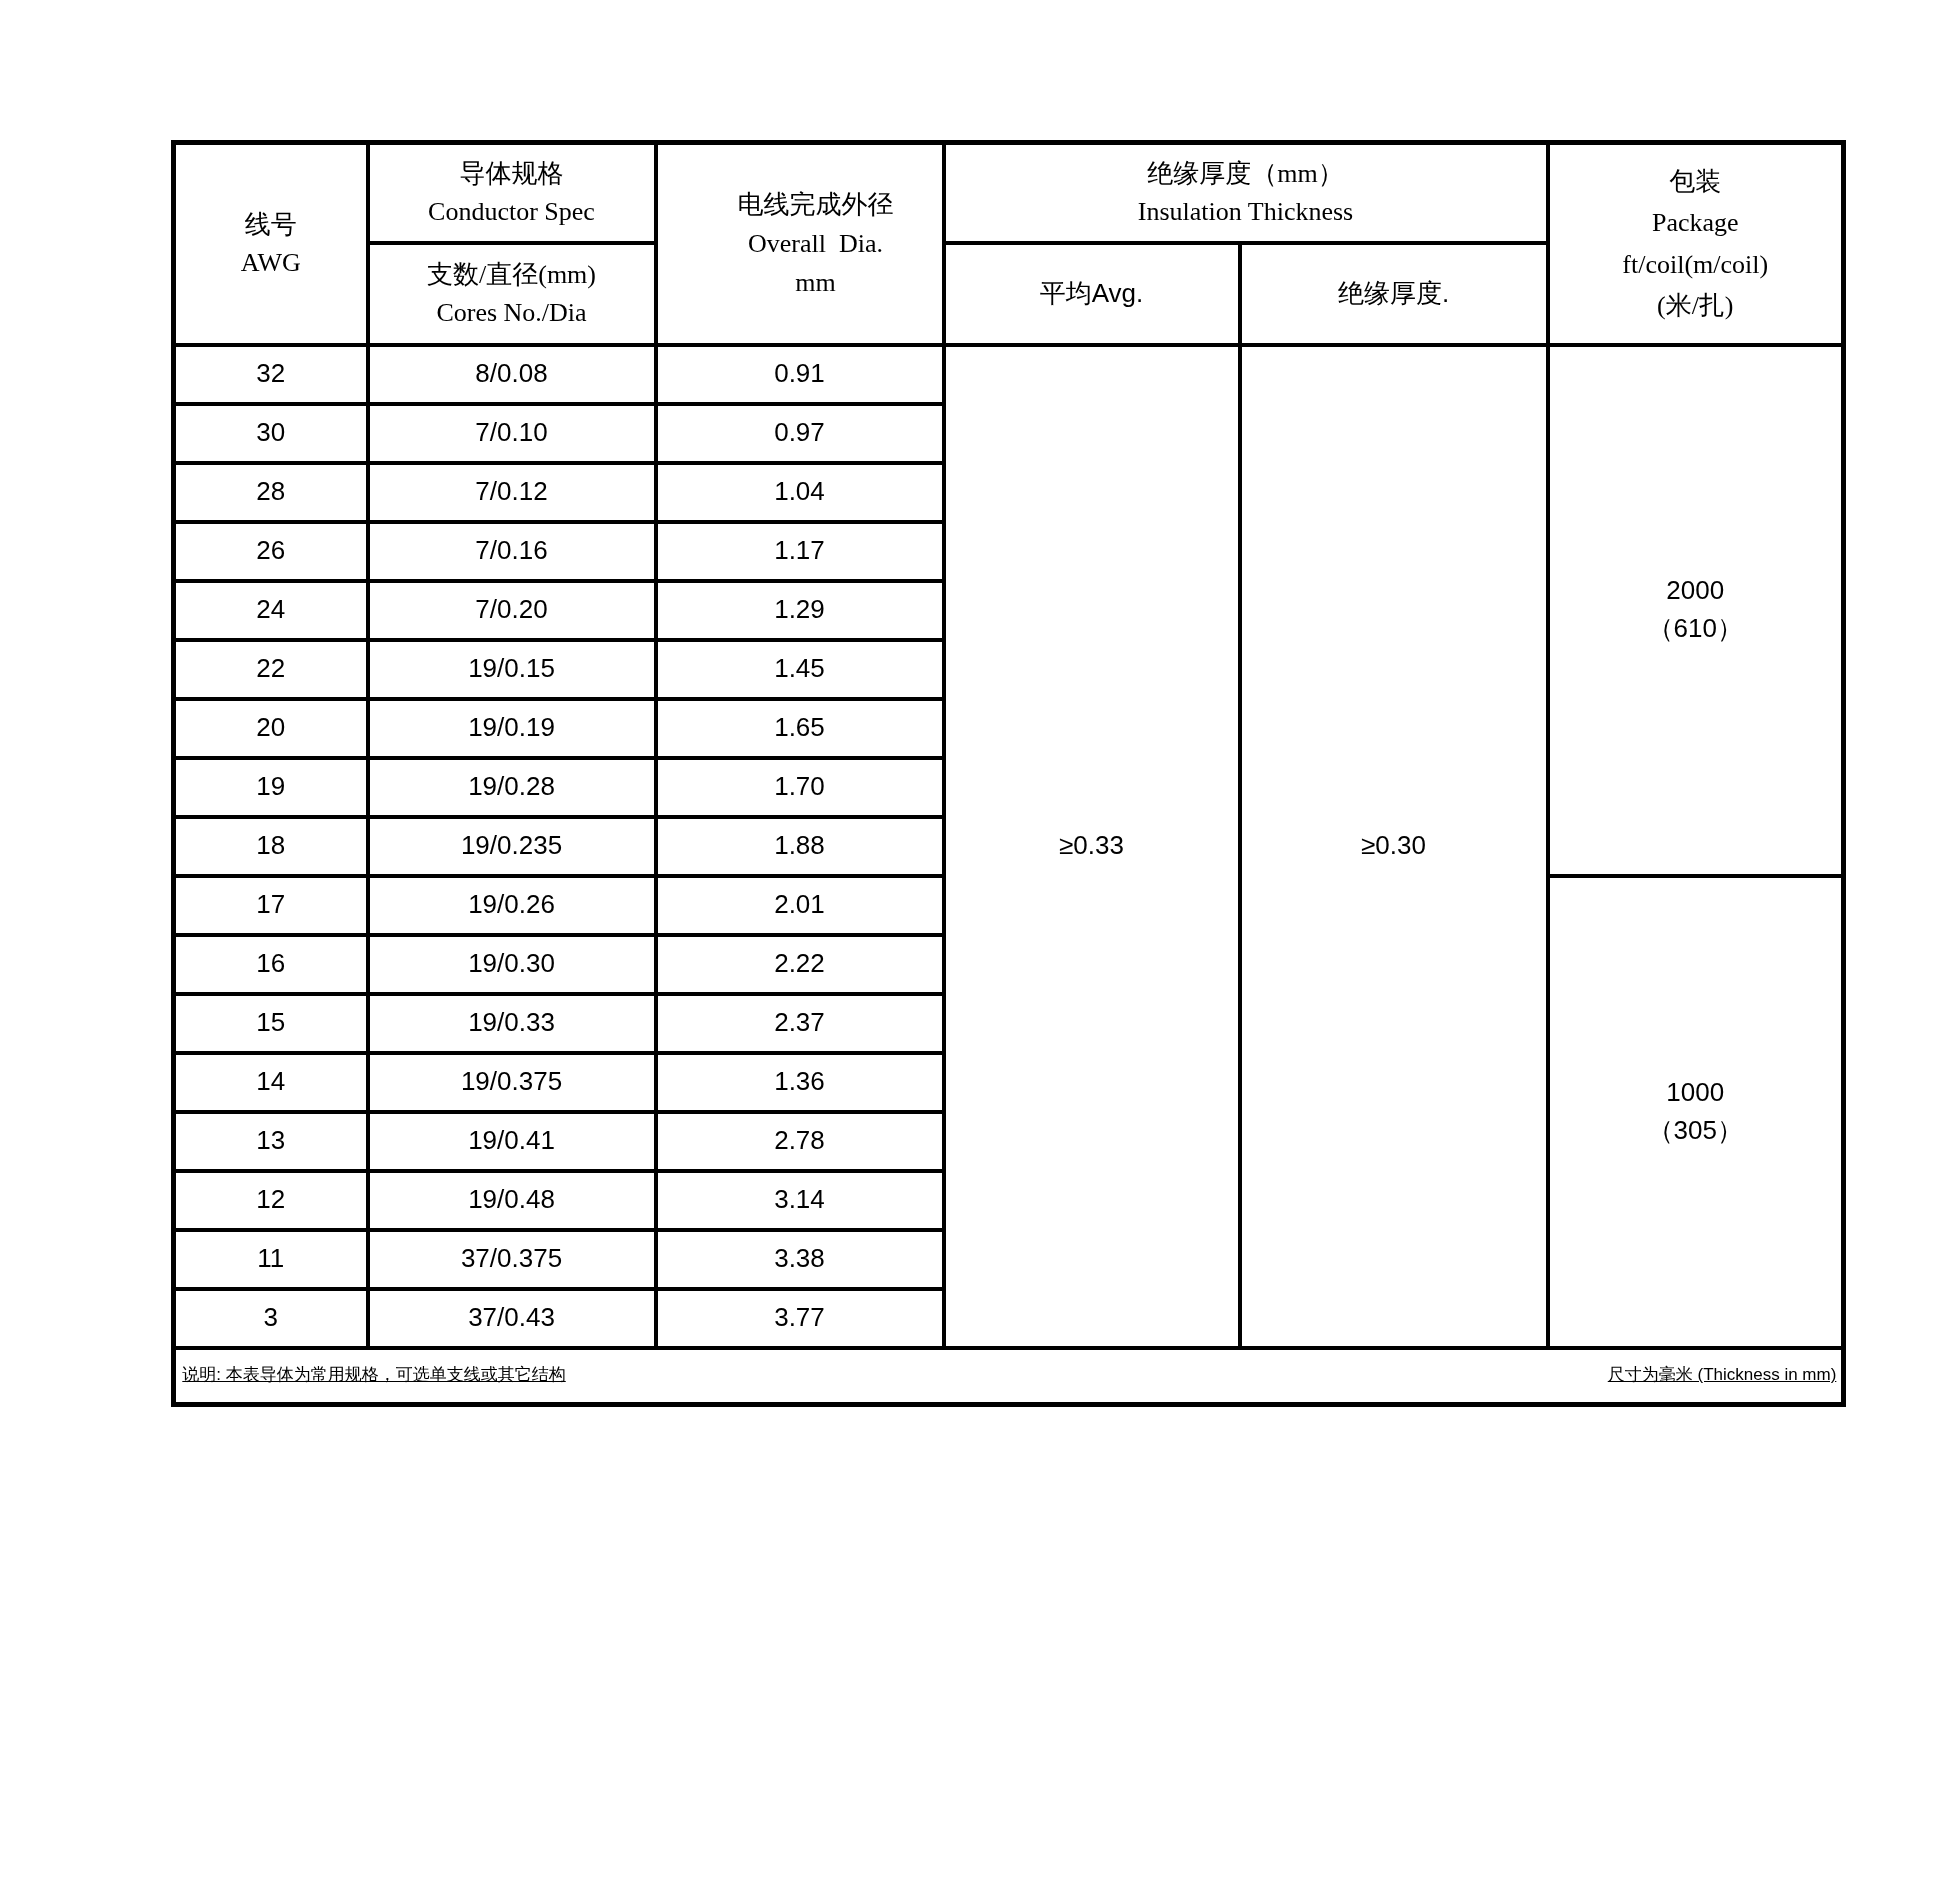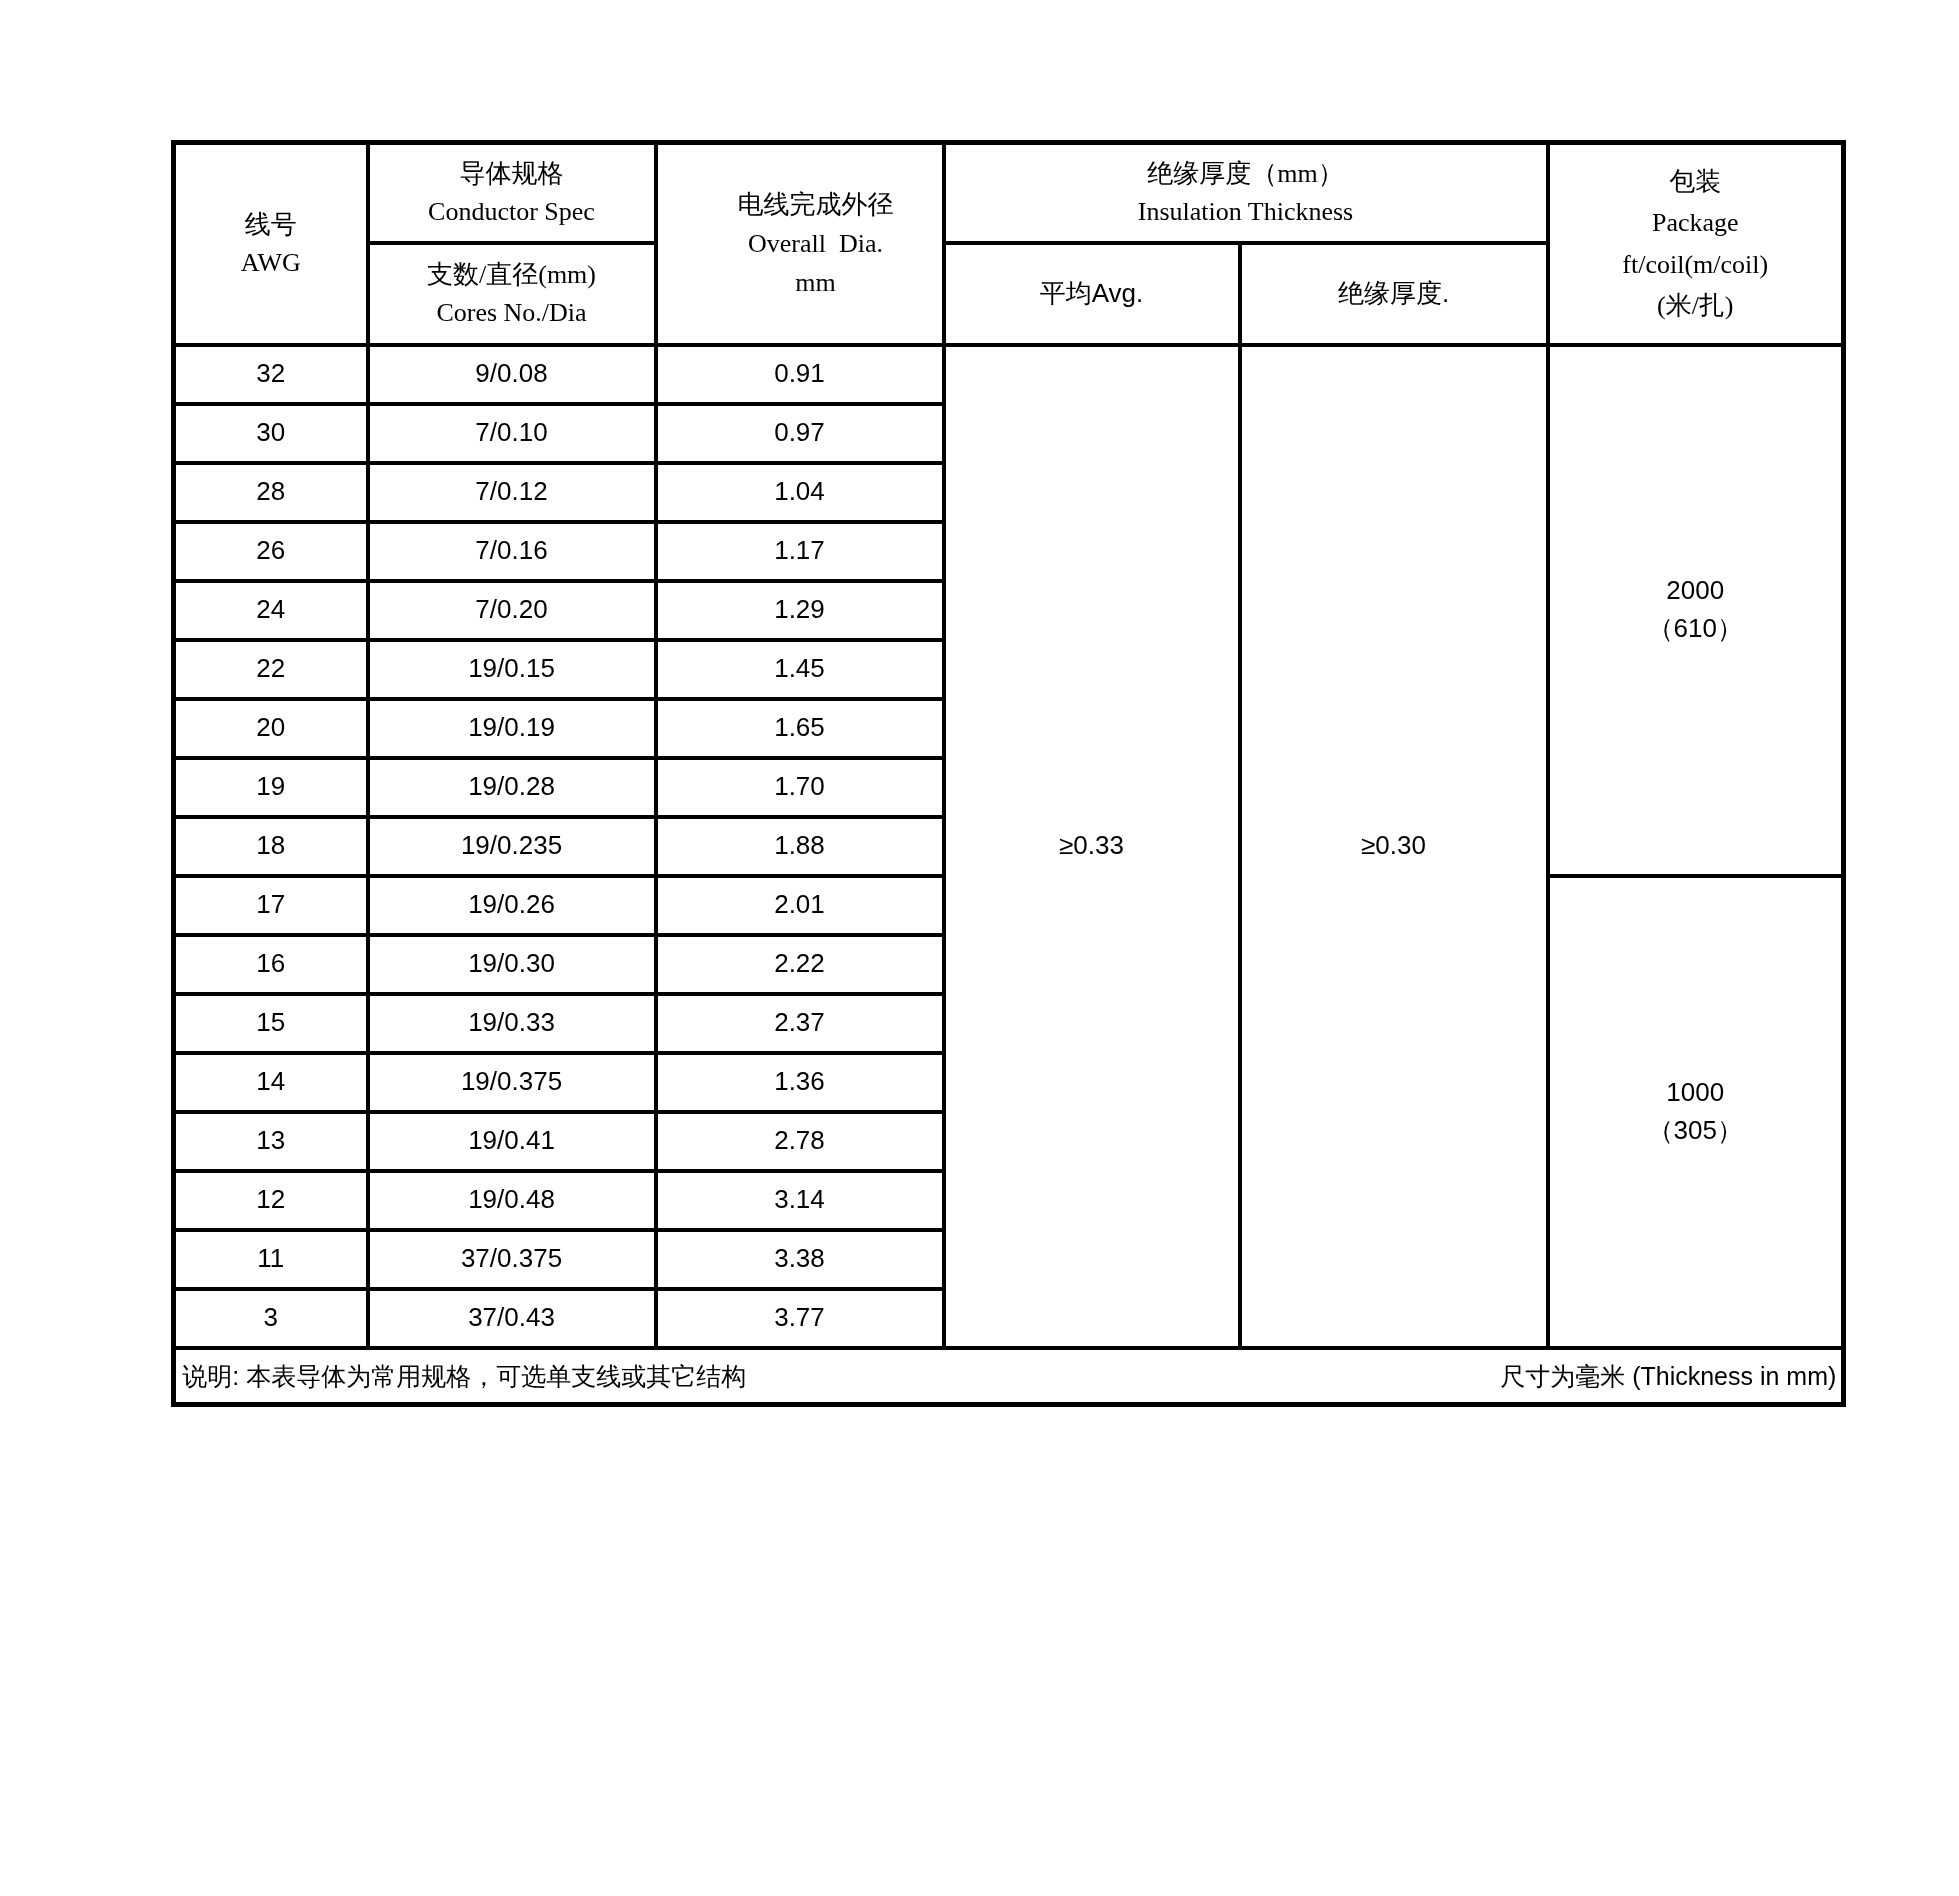--- a/index.html
+++ b/index.html
@@ -47,21 +47,22 @@
   th.package-head .hline { line-height: 1.6; text-align: center; }
 
   td.package-cell div { line-height: 1.45; }
 
   .footer-cell { text-align: left; }
   .footer-flex {
     display: flex;
     justify-content: space-between;
     align-items: flex-start;
     padding: 0 4.7px 0 6.3px;
-    font-size: 25px;
+    font-size: 17px;
+    text-decoration: underline;
   }
   .footer-flex .note { text-align: left; }
   .footer-flex .dims { text-align: right; }
 </style>
 </head>
 <body>
 
 <table class="spec">
   <colgroup>
     <col style="width:194px">
@@ -102,21 +103,21 @@
         <div class="hline">支数/直径(mm)</div>
         <div class="hline">Cores No./Dia</div>
       </th>
       <th>平均Avg.</th>
       <th>绝缘厚度.</th>
     </tr>
   </thead>
   <tbody>
       <tr>
         <td>32</td>
-        <td>9/0.08</td>
+        <td>8/0.08</td>
         <td>0.91</td>
         <td rowspan="17">≥0.33</td>
         <td rowspan="17">≥0.30</td>
         <td class="package-cell" rowspan="9">
           <div>2000</div>
           <div>（610）</div>
         </td>
       </tr>
       <tr>
         <td>30</td>

